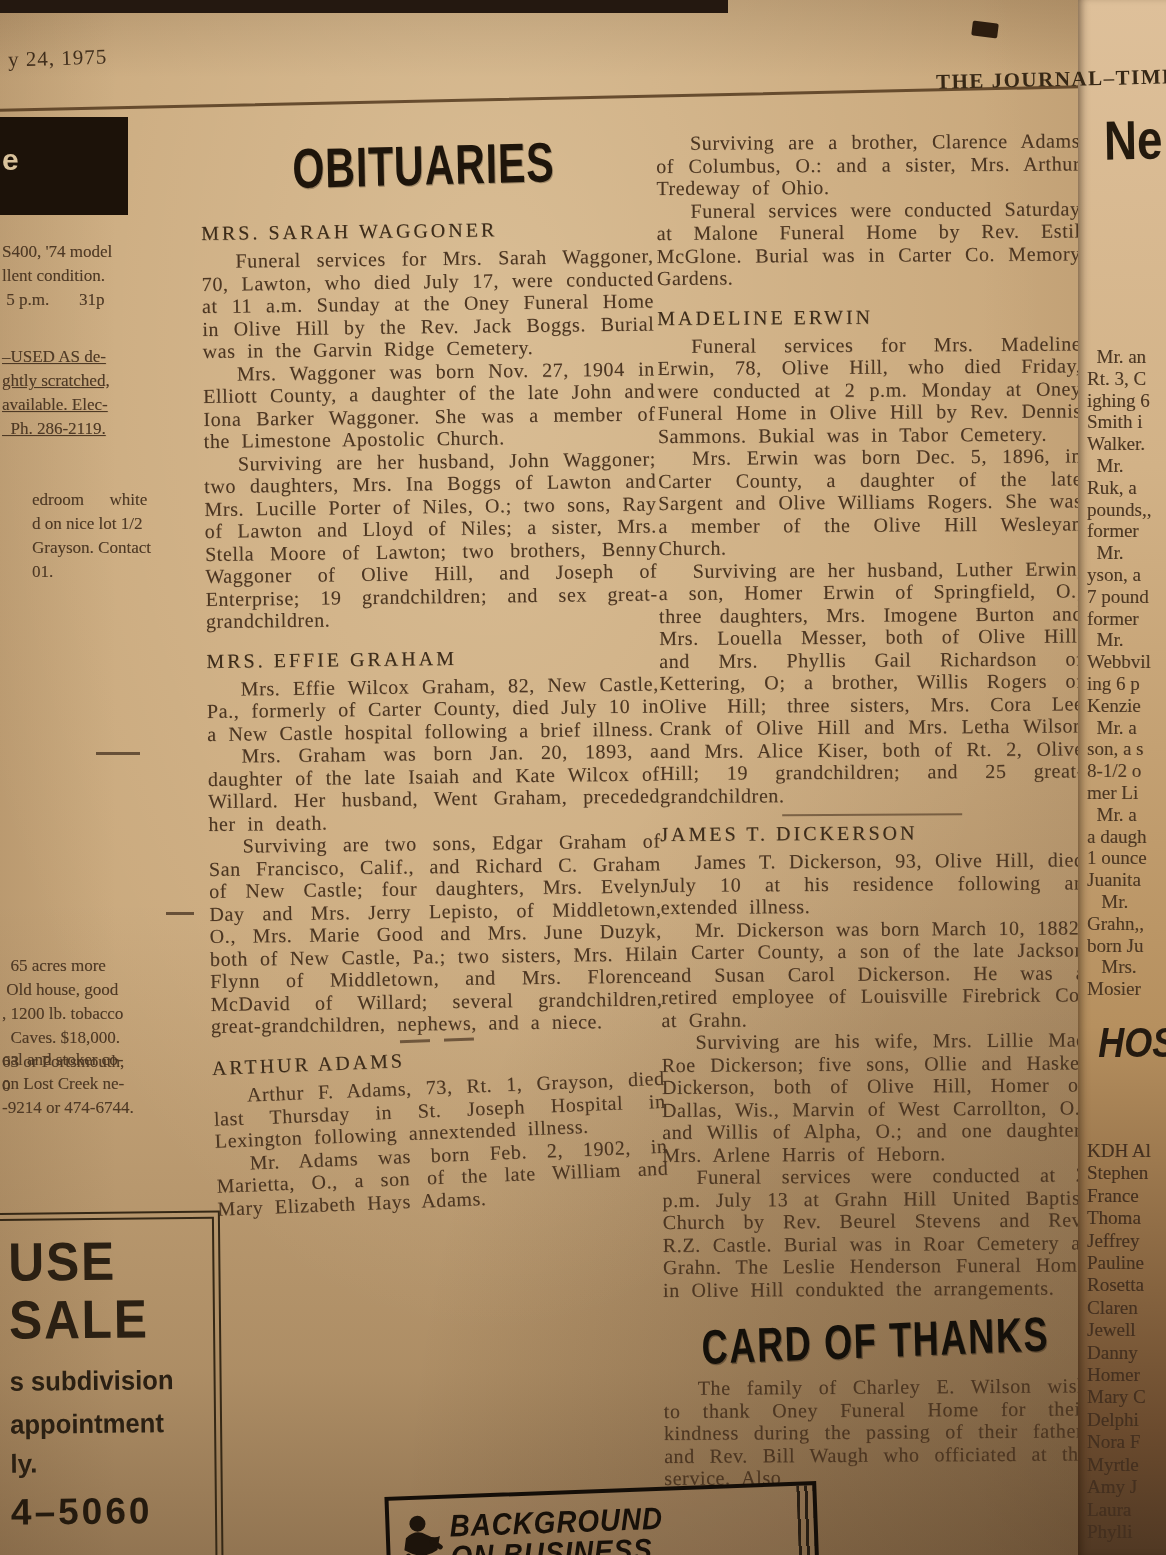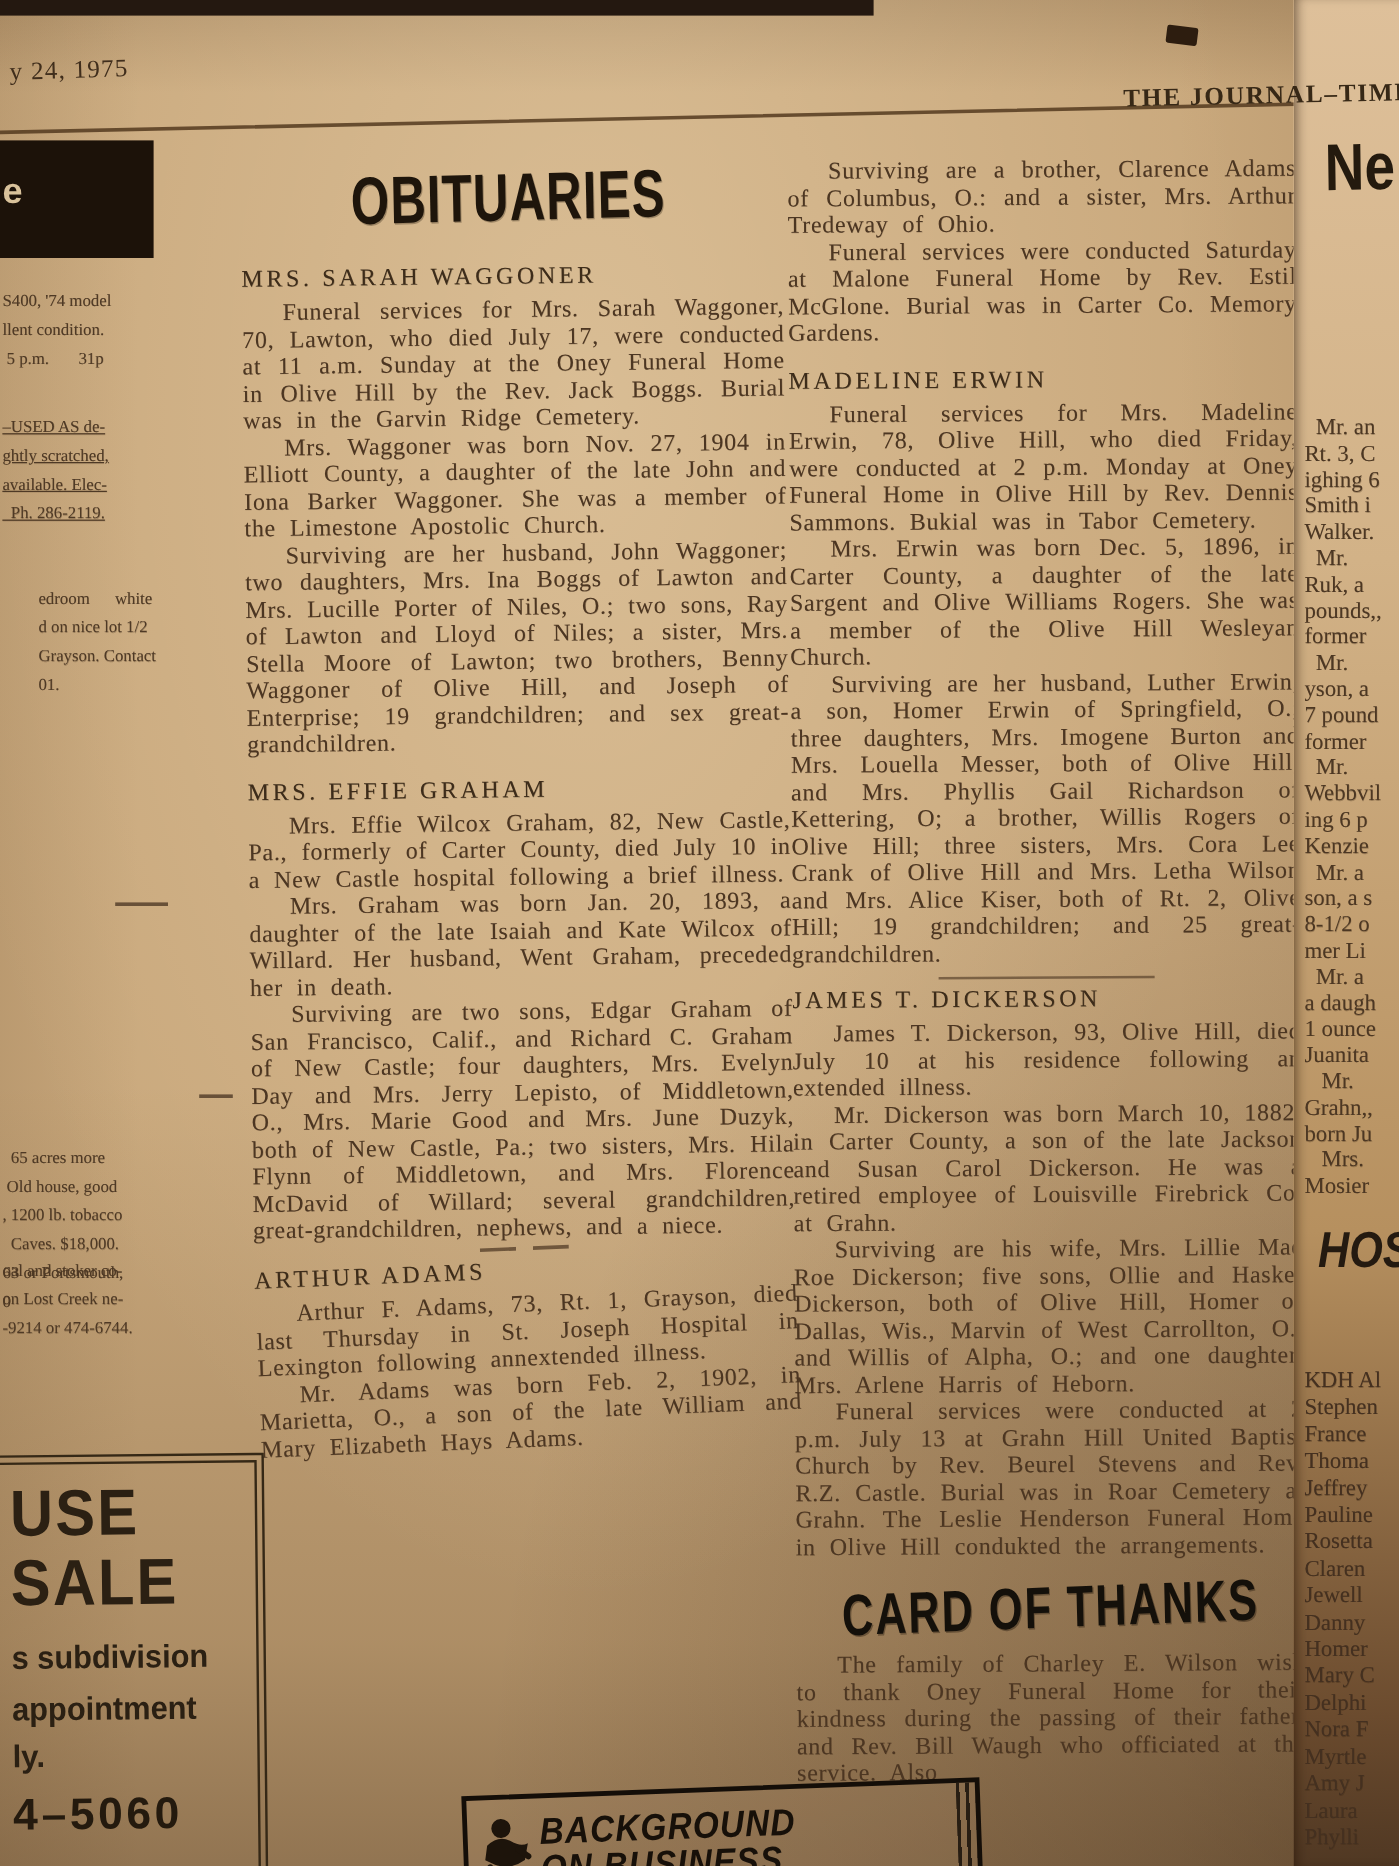--- a/index.html
+++ b/index.html
@@ -21,21 +21,21 @@
   
   .top-dark{position:absolute;left:0;top:0;width:728px;height:13px;background:#241810;}
   .top-mark{position:absolute;left:972px;top:22px;width:26px;height:15px;background:#2d1d0f;border-radius:2px;transform:rotate(7deg);}
   .date-frag{position:absolute;left:8px;top:46px;font-size:21px;letter-spacing:1px;color:#402e1c;transform:rotate(-1.8deg);white-space:nowrap;}
   .head-rule{position:absolute;left:-8px;top:97px;width:1100px;height:3px;background:#53391f;border-radius:3px;transform:rotate(-1.25deg);opacity:.85;}
   .masthead{position:absolute;left:936px;top:67px;font-weight:bold;font-size:21px;letter-spacing:1.5px;color:#37281679;color:#372816;transform:rotate(-1.3deg);white-space:nowrap;z-index:6;}
   .redact-box{position:absolute;left:0;top:117px;width:128px;height:98px;background:#1c1209;}
   .redact-letter{position:absolute;left:2px;top:26px;color:#d9c29b;font-weight:bold;font-size:30px;}
 
   
-  .lc-ad{position:absolute;left:0;width:196px;padding-left:2px;font-size:14px;line-height:24px;color:#4e3925;white-space:pre;text-shadow:.3px .3px 0 rgba(60,40,20,.3);}
+  .lc-ad{position:absolute;left:0;width:196px;padding-left:2px;font-size:17px;line-height:24px;color:#4e3925;white-space:pre;text-shadow:.3px .3px 0 rgba(60,40,20,.3);}
   .lc-ad1{top:240px;} .lc-ad2{top:345px;text-decoration:underline;} .lc-ad3{top:488px;padding-left:32px;} .lc-ad4{top:628px;}
   .lc-ad5{top:762px;} .lc-ad6{top:954px;} .lc-ad7{top:1048px;}
   .overbar{position:absolute;height:3px;background:#4f3a26;opacity:.8;}
   .overbar1{left:96px;top:752px;width:44px;}
   .overbar2{left:166px;top:912px;width:28px;}
 
   
   .para{font-size:20px;line-height:22.5px;color:#4c3622;text-align:justify;text-indent:1.7em;
         letter-spacing:.6px;word-spacing:6px;margin:0;text-shadow:.3px .3px 0 rgba(60,40,20,.28);}
   .obit-h{font-size:20px;letter-spacing:3px;color:#3d2c1a;margin:17px 0 5px 0;white-space:nowrap;

